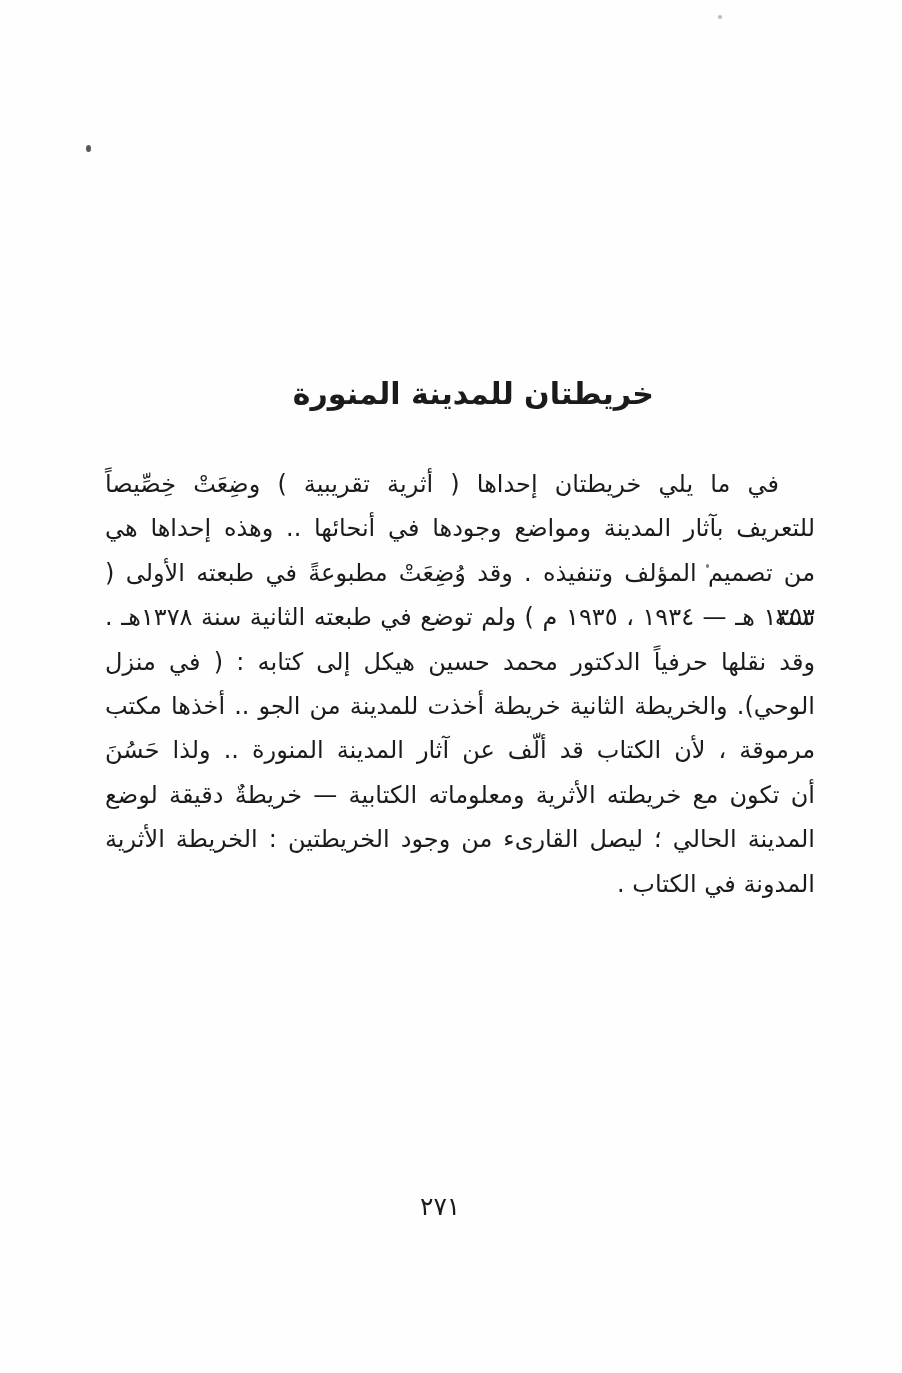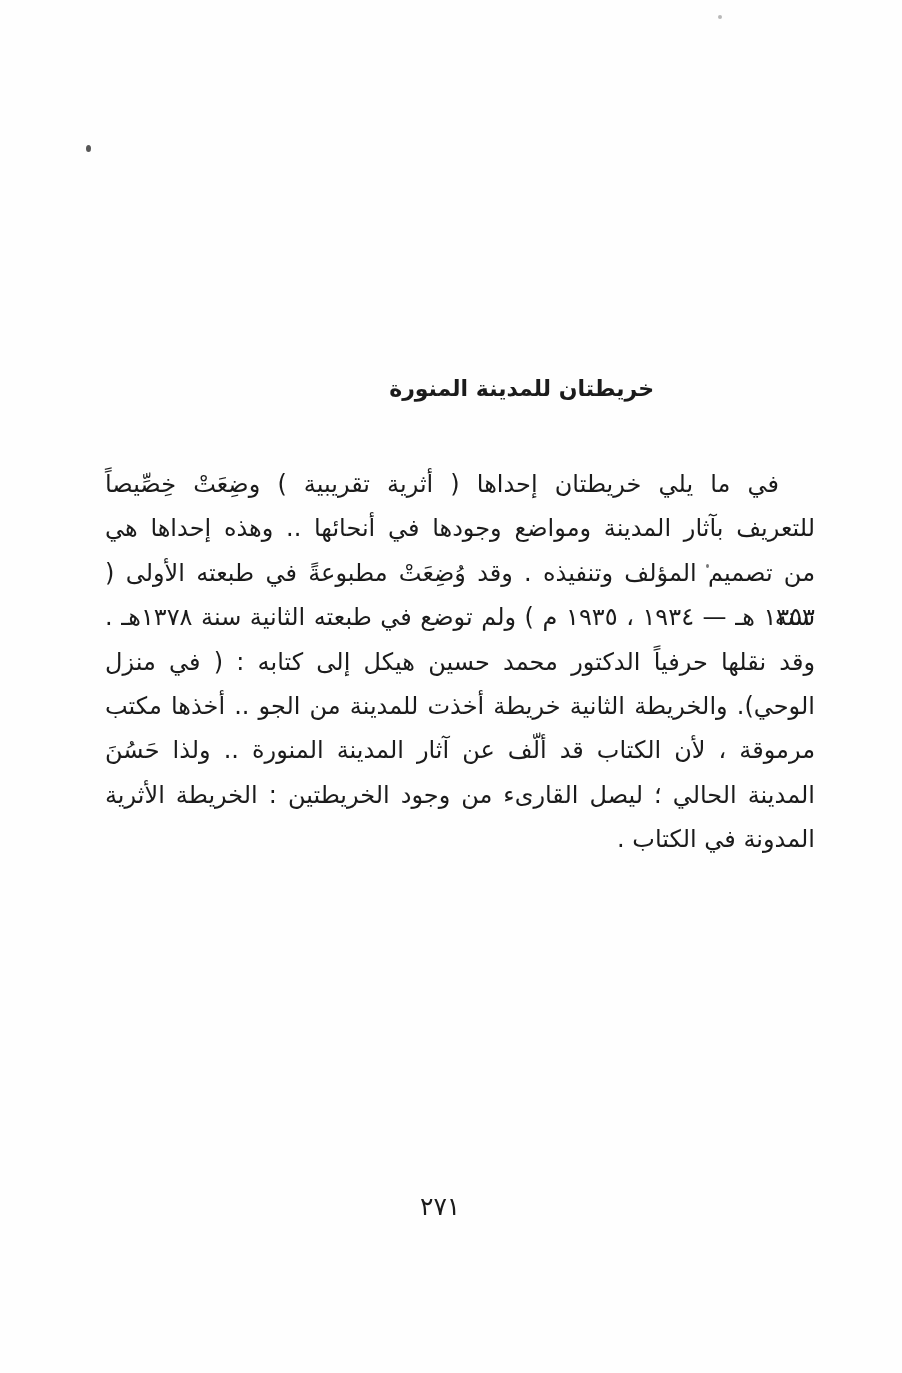--- a/index.html
+++ b/index.html
@@ -15,21 +15,21 @@
     font-family: "DejaVu Sans", sans-serif;
     color: #1b1b1b;
     overflow: hidden;
   }
   .title {
     position: absolute;
     top: 376px;
     left: 332px;
     width: 322px;
     margin: 0;
-    font-size: 22px;
+    font-size: 30px;
     font-weight: 700;
     text-align: right;
     direction: rtl;
     letter-spacing: 0.5px;
     white-space: nowrap;
   }
   .body-text {
     position: absolute;
     top: 462px;
     right: 87px;
@@ -78,18 +78,19 @@
   <h1 class="title">خريطتان للمدينة المنورة</h1>
 
   <div class="body-text">
       <div class="line first">في ما يلي خريطتان إحداها ( أثرية تقريبية ) وضِعَتْ خِصِّيصاً</div>
       <div class="line">للتعريف بآثار المدينة ومواضع وجودها في أنحائها .. وهذه إحداها هي</div>
       <div class="line">من تصميم المؤلف وتنفيذه . وقد وُضِعَتْ مطبوعةً في طبعته الأولى ( سنة</div>
       <div class="line">١٣٥٣ هـ — ١٩٣٤ ، ١٩٣٥ م ) ولم توضع في طبعته الثانية سنة ١٣٧٨هـ .</div>
       <div class="line">وقد نقلها حرفياً الدكتور محمد حسين هيكل إلى كتابه : ( في منزل</div>
       <div class="line">الوحي). والخريطة الثانية خريطة أخذت للمدينة من الجو .. أخذها مكتب</div>
       <div class="line">مرموقة ، لأن الكتاب قد ألّف عن آثار المدينة المنورة .. ولذا حَسُنَ</div>
+      <div class="line">أن تكون مع خريطته الأثرية ومعلوماته الكتابية — خريطةٌ دقيقة لوضع</div>
       <div class="line">المدينة الحالي ؛ ليصل القارىء من وجود الخريطتين : الخريطة الأثرية</div>
       <div class="line last">المدونة في الكتاب .</div>
     </div>
 
   <div class="page-number">٢٧١</div>
 </div>
 
 </body></html>

